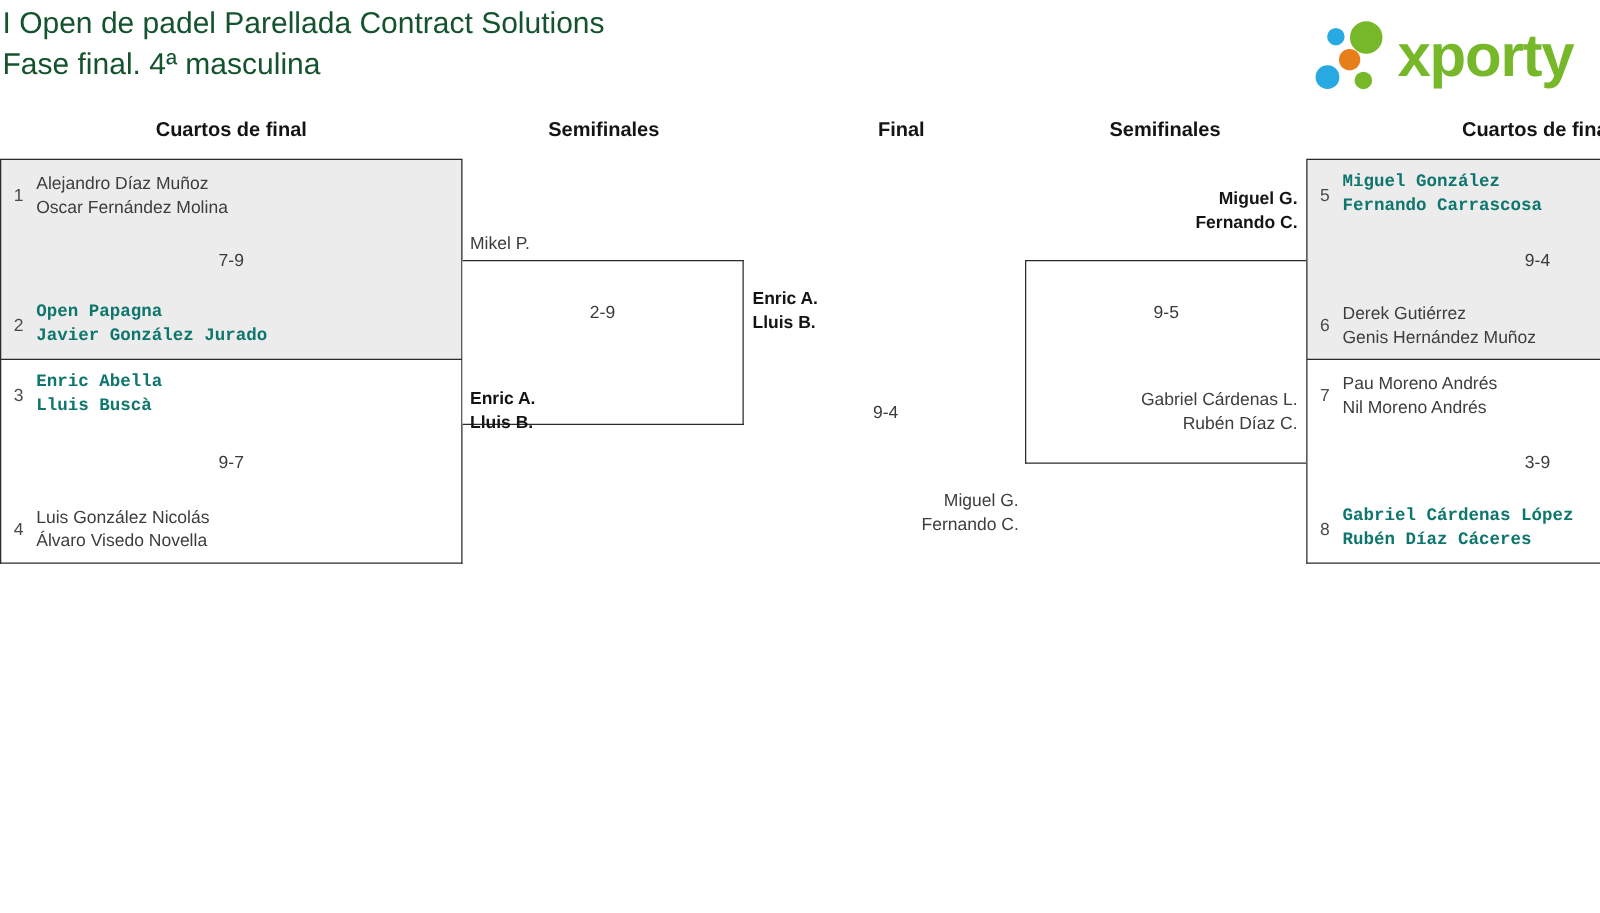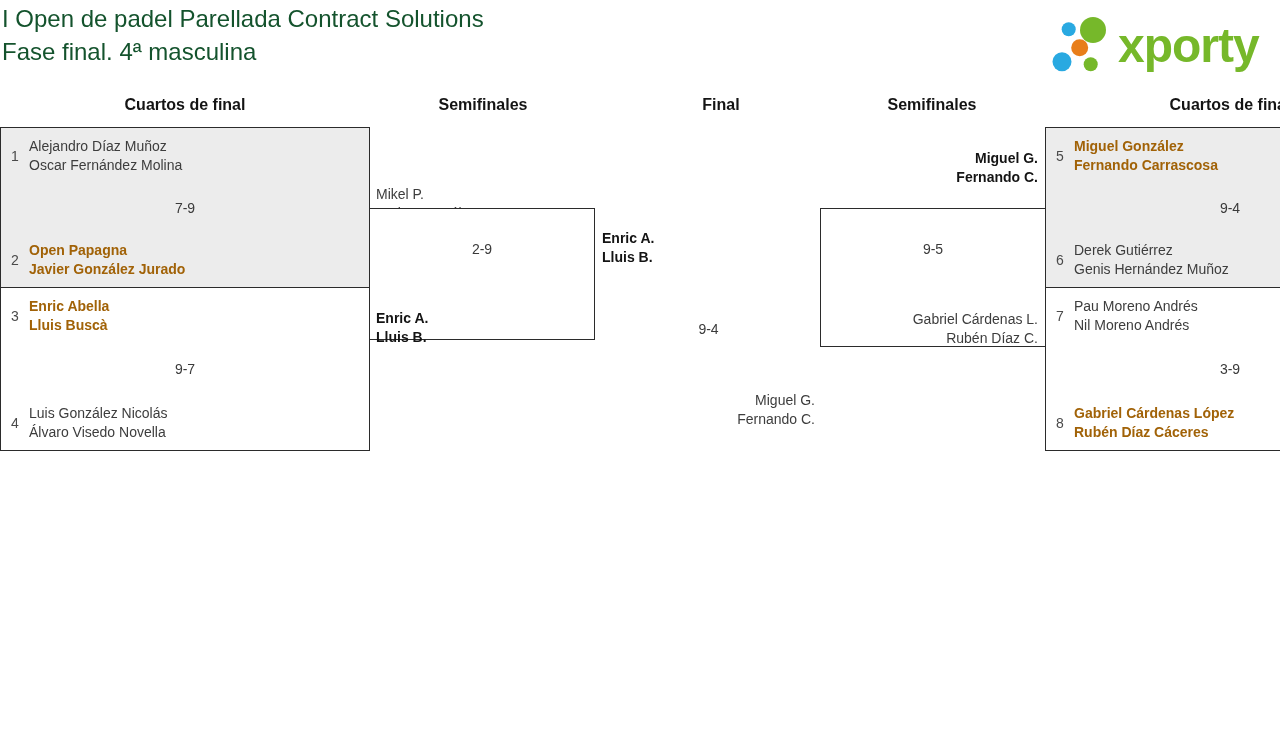--- a/index.html
+++ b/index.html
@@ -25,21 +25,21 @@
   .box.no-top{border-top:none;}
   .box.no-left{border-left:none;}
   .box.no-right{border-right:none;}
 
   .team-row{position:absolute;left:8px;display:flex;align-items:center;gap:8px;}
   .team-row.top{top:9px;}
   .team-row.bottom{bottom:8px;}
   .seed{min-width:12px;font-size:14px;color:#4a4a4a;text-align:center;flex:0 0 auto;}
   .names{display:block;}
   .names .n{display:block;font-size:14px;line-height:19px;color:#3d3d3d;white-space:nowrap;}
-  .names.winner .n{font-weight:700;color:#a16207;}
+  .names.winner .n{font-weight:700;color:#0f766e;font-family:Liberation Mono, monospace;}
 
   .score{position:absolute;left:0;right:0;top:50%;transform:translateY(-50%);
          text-align:center;font-size:14px;color:#3a3a3a;}
   .sf-score{position:absolute;left:0;right:0;top:32px;text-align:center;font-size:14px;color:#3a3a3a;}
 
   
   .fteam{position:absolute;font-size:14px;line-height:19px;color:#3d3d3d;white-space:nowrap;}
   .fteam .n{display:block;}
   .fteam.winner{font-weight:700;color:#141414;}
   .fteam.right{text-align:right;}
@@ -125,21 +125,21 @@
 <div class="fscore" style="left:595px;width:227px;top:321px;">9-4</div>
 <div class="fteam right" style="left:595px;width:220px;top:391px;">
   <span class="n">Miguel G.</span>
   <span class="n">Fernando C.</span>
 </div>
 
 <div class="fteam right winner" style="left:818px;width:220px;top:149px;">
   <span class="n">Miguel G.</span>
   <span class="n">Fernando C.</span>
 </div>
-<div class="box no-right" style="left:820px;top:208px;width:225px;height:139px;">
+<div class="box no-right" style="left:820px;top:208px;width:225px;height:163px;">
   <div class="sf-score">9-5</div>
   <div class="fteam right" style="right:7px;top:101px;margin-left:46px;">
     <span class="n">Gabriel Cárdenas L.</span>
     <span class="n">Rubén Díaz C.</span>
   </div>
 </div>
 
 <div class="box shaded" style="left:1045px;top:127px;width:370px;height:161px;">
   <div class="team-row top">
     <span class="seed">5</span>

